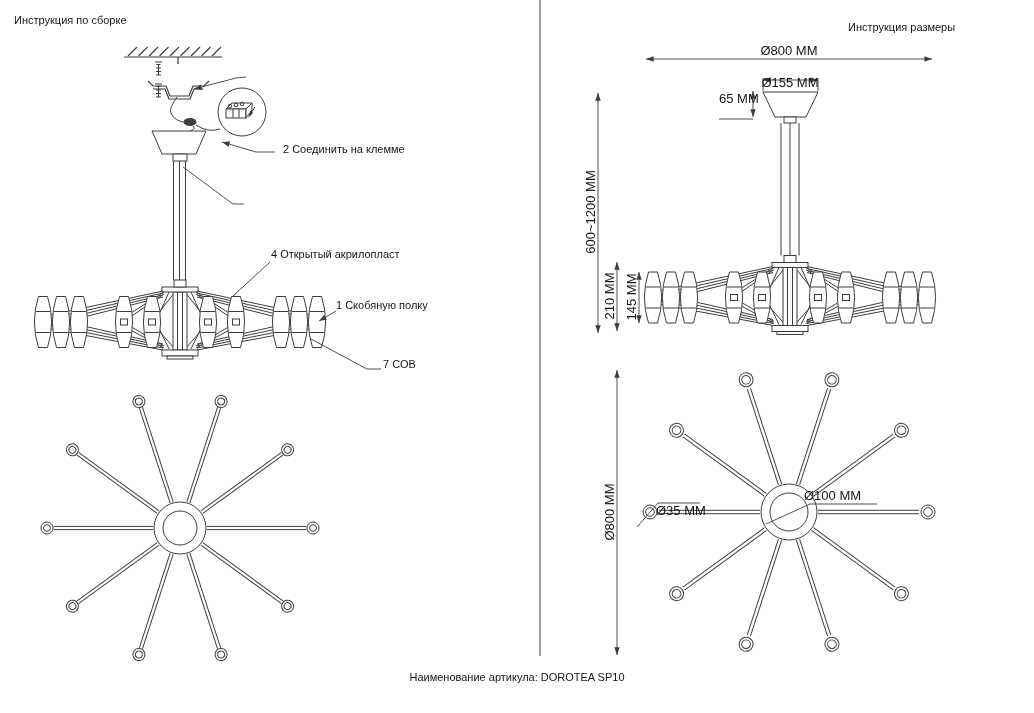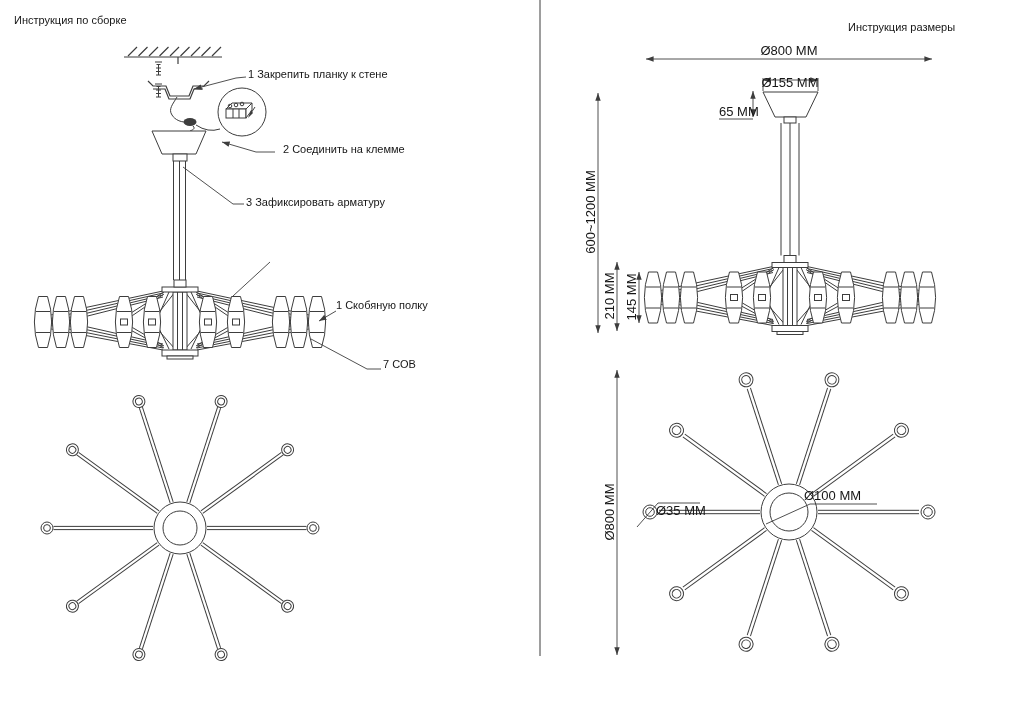--- a/index.html
+++ b/index.html
@@ -172,30 +172,30 @@
       <line x1="617" y1="370" x2="617" y2="655" marker-start="url(#ae)" marker-end="url(#ae)"></line>
       <path d="M700,503 H658 L637,527"></path>
       <path d="M877,504 H810 L766,524"></path>
     </g>
   </g>
 </svg>
 
 <span class="t" style="left:14px;top:14px">Инструкция по сборке</span>
 <span class="t" style="left:848px;top:21px">Инструкция размеры</span>
 
-<span class="t" style="left:248px;top:68px">1 Закрепить планку к стене</span>
 <span class="t" style="left:283px;top:143px">2 Соединить на клемме</span>
-<span class="t" style="left:246px;top:196px">3 Зафиксировать арматуру</span>
+<span class="t" style="left:271px;top:248px">4 Открытый акрилопласт</span>
 <span class="t" style="left:336px;top:299px">1 Скобяную полку</span>
 <span class="t" style="left:383px;top:358px">7 СОВ</span>
 
 <span class="t dim ctr" style="left:789px;top:44px">Ø800 MM</span>
 <span class="t dim ctr" style="left:790px;top:76px">Ø155 MM</span>
-<span class="t dim" style="left:719px;top:105px">65 MM</span>
+<span class="t dim" style="left:719px;top:92px">65 MM</span>
 <span class="t dim rot" style="left:591px;top:212px">600~1200 MM</span>
 <span class="t dim rot" style="left:610px;top:296px">210 MM</span>
 <span class="t dim rot" style="left:632px;top:297px">145 MM</span>
 <span class="t dim rot" style="left:610px;top:512px">Ø800 MM</span>
 <span class="t dim" style="left:656px;top:504px">Ø35 MM</span>
 <span class="t dim" style="left:804px;top:489px">Ø100 MM</span>
 
+<span class="t caption">Наименование артикула: DOROTEA SP10</span>
 
 </div>
 
 </body></html>

